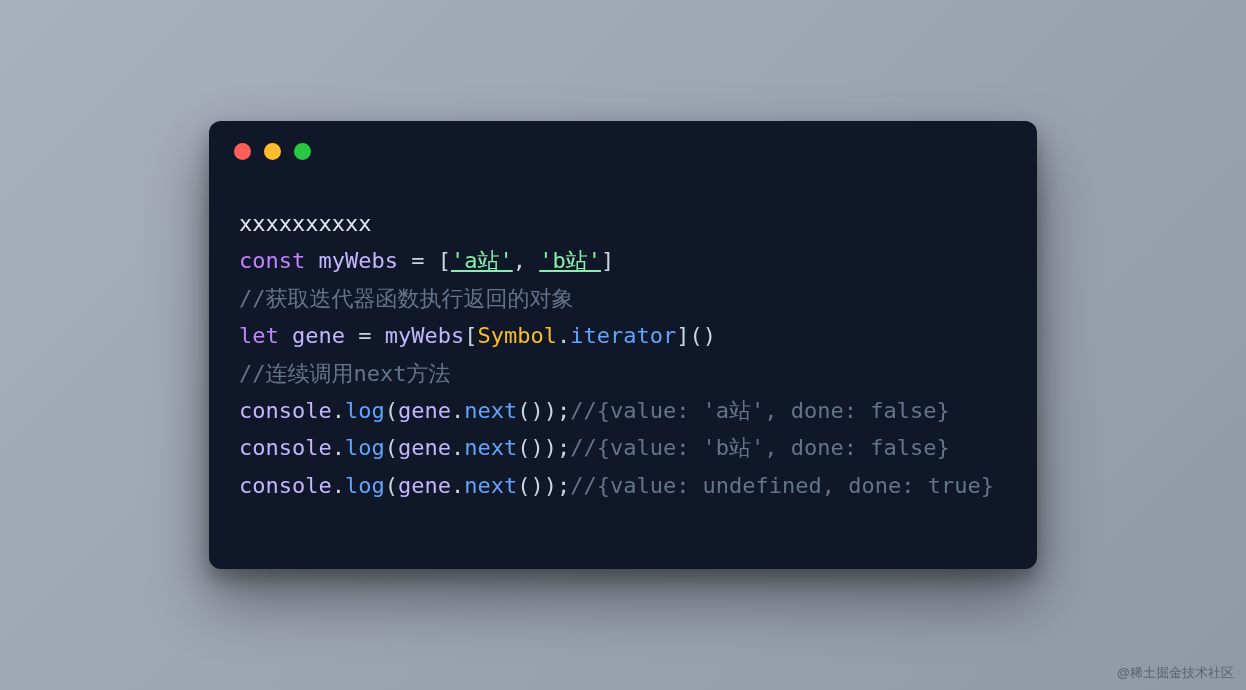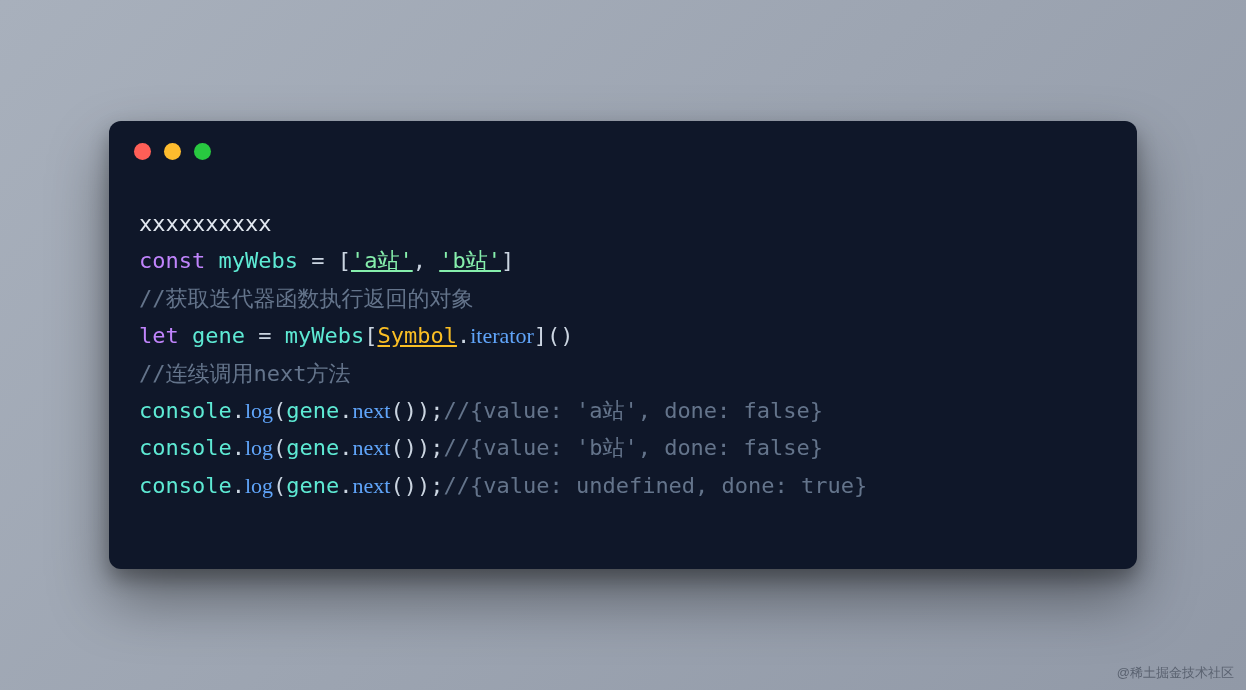--- a/index.html
+++ b/index.html
@@ -11,21 +11,21 @@
       width: 1246px;
       height: 690px;
       background: linear-gradient(135deg, #a8b0bc 0%, #9199a7 100%);
       display: flex;
       align-items: center;
       justify-content: center;
       font-family: 'Menlo', 'Monaco', 'Consolas', monospace;
       position: relative;
     }
     .window {
-      width: 1028px;
+      width: 828px;
       background: #0f1729;
       border-radius: 12px;
       box-shadow: 0 30px 60px rgba(0,0,0,0.4), 0 10px 20px rgba(0,0,0,0.3);
       overflow: hidden;
       padding-bottom: 55px;
     }
     .titlebar {
       display: flex;
       gap: 13px;
       padding: 22px 25px 10px;
@@ -44,26 +44,26 @@
       line-height: 1.7;
       color: #cbd5e1;
       white-space: pre;
       font-weight: 500;
     }
     .line {
       display: block;
     }
     .plain { color: #e2e8f0; }
     .keyword { color: #c084fc; }
-    .ident { color: #5eead4; }
+    .ident { color: #c4b5fd; }
     .punct { color: #cbd5e1; }
     .string { color: #86efac; text-decoration: underline; }
     .comment { color: #64748b; }
-    .method { color: #60a5fa; font-family: Liberation Serif, serif; }
-    .builtin { color: #fbbf24; text-decoration: underline; }
+    .method { color: #60a5fa; }
+    .builtin { color: #fbbf24; }
     .watermark {
       position: absolute;
       bottom: 8px;
       right: 12px;
       font-size: 13px;
       color: #5a6270;
       font-family: sans-serif;
     }
   </style>
 </head>

